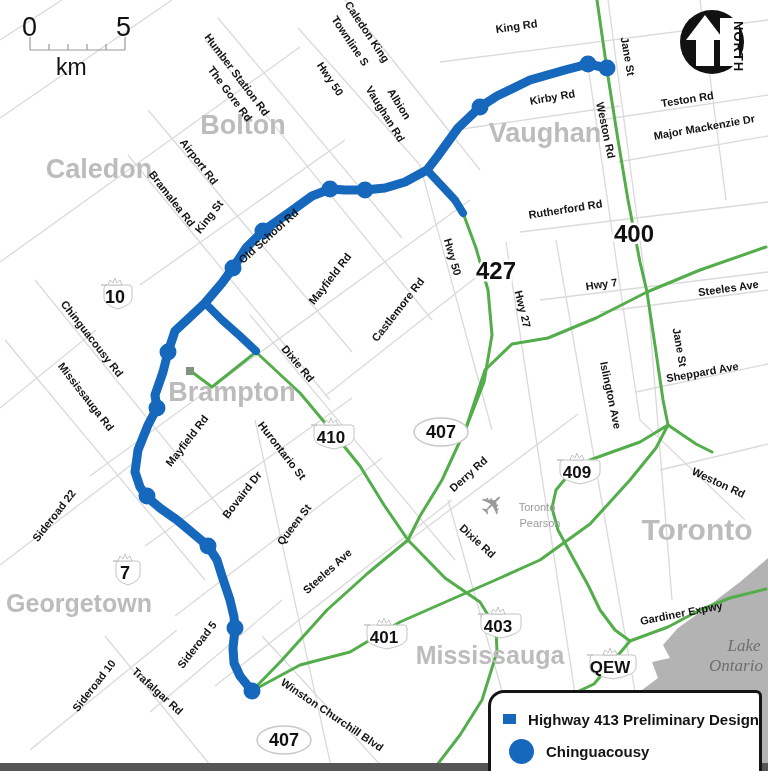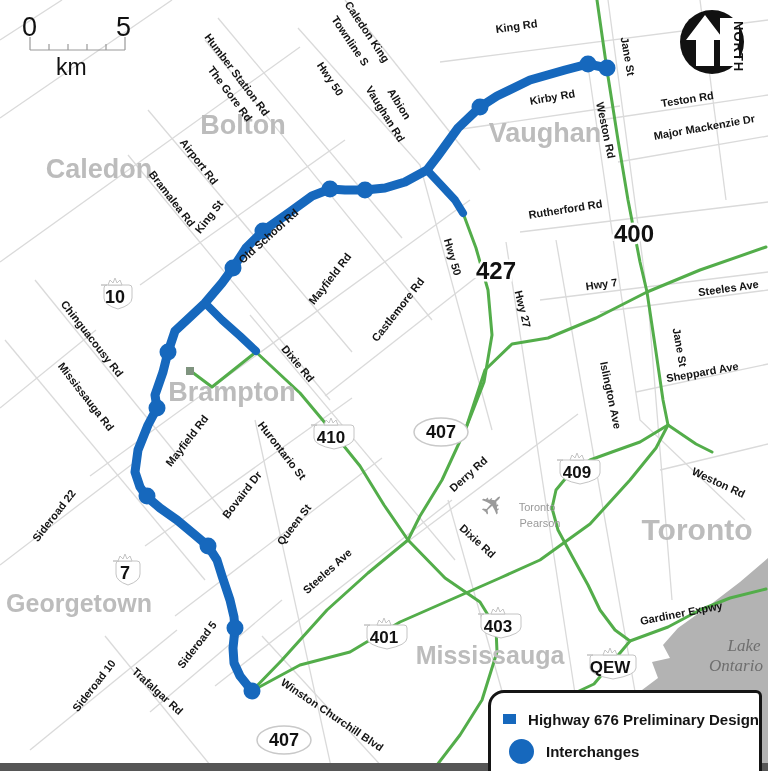--- a/index.html
+++ b/index.html
@@ -216,20 +216,20 @@
     <polygon points="18,58 18,32 8,32 27,7 46,32 36,32 36,58" fill="#fff"></polygon>
     <rect x="42" y="10" width="19" height="48" fill="#fff"></rect>
     <text transform="translate(56,13) rotate(90)" font-size="13">NORTH</text>
   </svg>
 
   <div class="bottombar"></div>
 
   <div class="legend">
     <div class="legend-row">
       <span class="swatch-line"></span>
-      <span class="lbl">Highway 676 Preliminary Design</span>
+      <span class="lbl">Highway 413 Preliminary Design</span>
     </div>
     <div class="legend-row">
       <span class="swatch-dot"></span>
-      <span class="lbl">Interchanges</span>
+      <span class="lbl">Chinguacousy</span>
     </div>
   </div>
 </div>
 
 </body></html>

